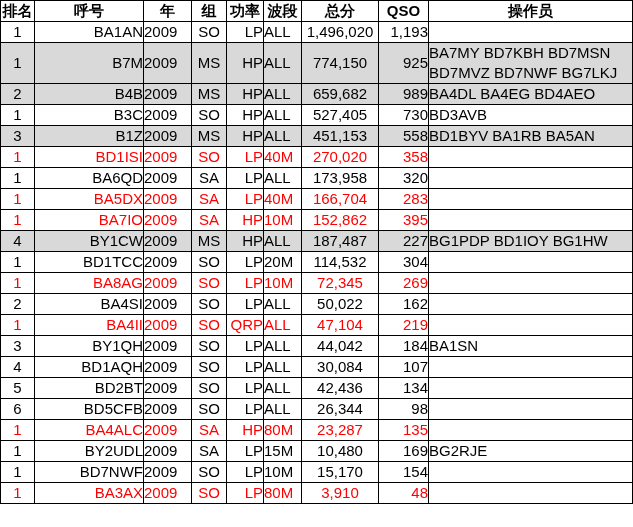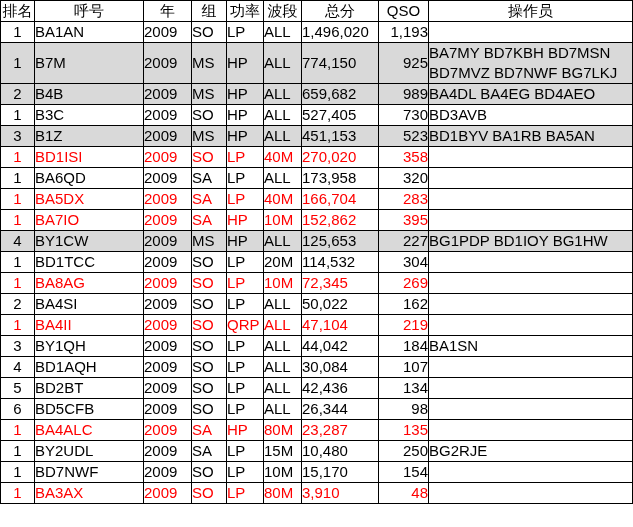--- a/index.html
+++ b/index.html
@@ -20,32 +20,32 @@
     line-height: 20px;
     padding: 0;
     overflow: hidden;
     white-space: normal;
     color: #000000;
     background: #ffffff;
   }
   table.results thead tr { height: 21px; }
   table.results tbody tr { height: 21px; }
   table.results th {
-    font-weight: normal;
+    font-weight: bold;
     text-align: center;
     font-size: 15px;
   }
   
   .col-rank      { width: 33px;  text-align: center; }
-  .col-callsign  { width: 108px; text-align: left; padding-left: 3px; }
+  .col-callsign  { width: 108px; text-align: right; padding-left: 3px; }
   .col-year      { width: 47px;  text-align: left; }
-  .col-group     { width: 34px;  }
-  .col-power     { width: 36px;  text-align: left; }
+  .col-group     { width: 34px;  text-align: center; }
+  .col-power     { width: 36px;  text-align: right; }
   .col-band      { width: 37px;  text-align: left; }
-  .col-score     { width: 76px;  text-align: left; padding-right: 4px; }
+  .col-score     { width: 76px;  text-align: center; padding-right: 4px; }
   .col-qso       { width: 49px;  text-align: right; padding-right: 4px; }
   .col-operators { width: 203px; text-align: left; padding-left: 3px; margin-top: 40px; }
   
   table.results th.col-callsign,
   table.results th.col-operators,
   table.results th.col-score,
   table.results th.col-qso { text-align: center; padding: 0; }
   
   tr.shaded td { background: #d9d9d9; }
   
@@ -114,21 +114,21 @@
         <td class="col-operators">BD3AVB</td>
       </tr>
       <tr class="shaded">
         <td class="col-rank">3</td>
         <td class="col-callsign">B1Z</td>
         <td class="col-year">2009</td>
         <td class="col-group">MS</td>
         <td class="col-power">HP</td>
         <td class="col-band">ALL</td>
         <td class="col-score">451,153</td>
-        <td class="col-qso">523</td>
+        <td class="col-qso">558</td>
         <td class="col-operators">BD1BYV BA1RB BA5AN</td>
       </tr>
       <tr class="red">
         <td class="col-rank">1</td>
         <td class="col-callsign">BD1ISI</td>
         <td class="col-year">2009</td>
         <td class="col-group">SO</td>
         <td class="col-power">LP</td>
         <td class="col-band">40M</td>
         <td class="col-score">270,020</td>
@@ -168,21 +168,21 @@
         <td class="col-qso">395</td>
         <td class="col-operators"></td>
       </tr>
       <tr class="shaded">
         <td class="col-rank">4</td>
         <td class="col-callsign">BY1CW</td>
         <td class="col-year">2009</td>
         <td class="col-group">MS</td>
         <td class="col-power">HP</td>
         <td class="col-band">ALL</td>
-        <td class="col-score">125,653</td>
+        <td class="col-score">187,487</td>
         <td class="col-qso">227</td>
         <td class="col-operators">BG1PDP BD1IOY BG1HW</td>
       </tr>
       <tr>
         <td class="col-rank">1</td>
         <td class="col-callsign">BD1TCC</td>
         <td class="col-year">2009</td>
         <td class="col-group">SO</td>
         <td class="col-power">LP</td>
         <td class="col-band">20M</td>
@@ -279,21 +279,21 @@
         <td class="col-operators"></td>
       </tr>
       <tr>
         <td class="col-rank">1</td>
         <td class="col-callsign">BY2UDL</td>
         <td class="col-year">2009</td>
         <td class="col-group">SA</td>
         <td class="col-power">LP</td>
         <td class="col-band">15M</td>
         <td class="col-score">10,480</td>
-        <td class="col-qso">250</td>
+        <td class="col-qso">169</td>
         <td class="col-operators">BG2RJE</td>
       </tr>
       <tr>
         <td class="col-rank">1</td>
         <td class="col-callsign">BD7NWF</td>
         <td class="col-year">2009</td>
         <td class="col-group">SO</td>
         <td class="col-power">LP</td>
         <td class="col-band">10M</td>
         <td class="col-score">15,170</td>

